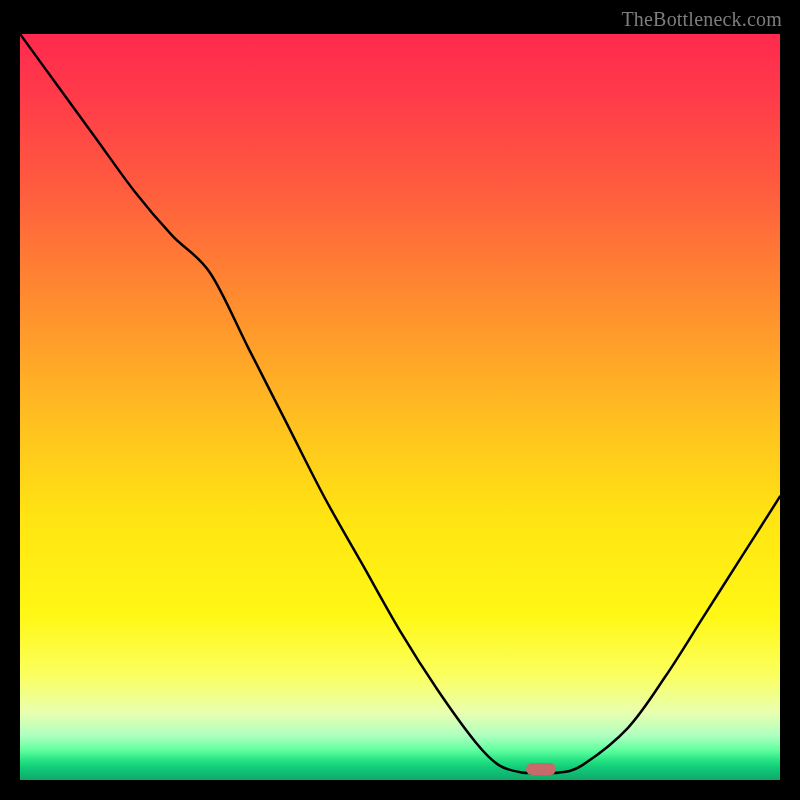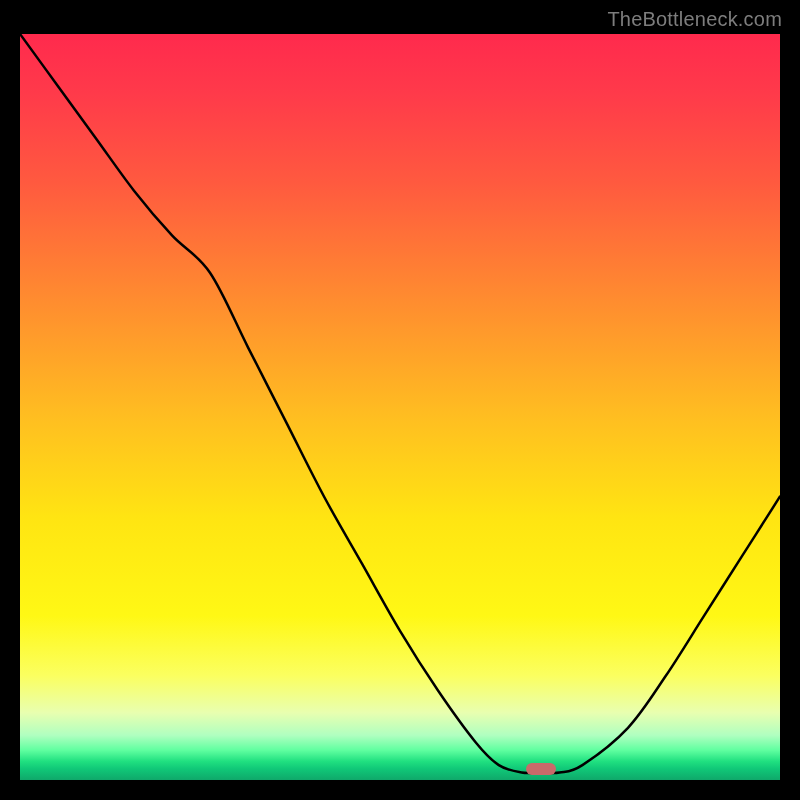--- a/index.html
+++ b/index.html
@@ -8,20 +8,21 @@
     width: 800px;
     height: 800px;
     background: #000;
     font-family: Arial, Helvetica, sans-serif;
   }
   .frame {
     position: relative;
     width: 800px;
     height: 800px;
     background: #000;
+    font-family: Liberation Serif, serif;
   }
   .plot-area {
     position: absolute;
     left: 20px;
     top: 34px;
     width: 760px;
     height: 746px;
     overflow: hidden;
   }
   .gradient {

